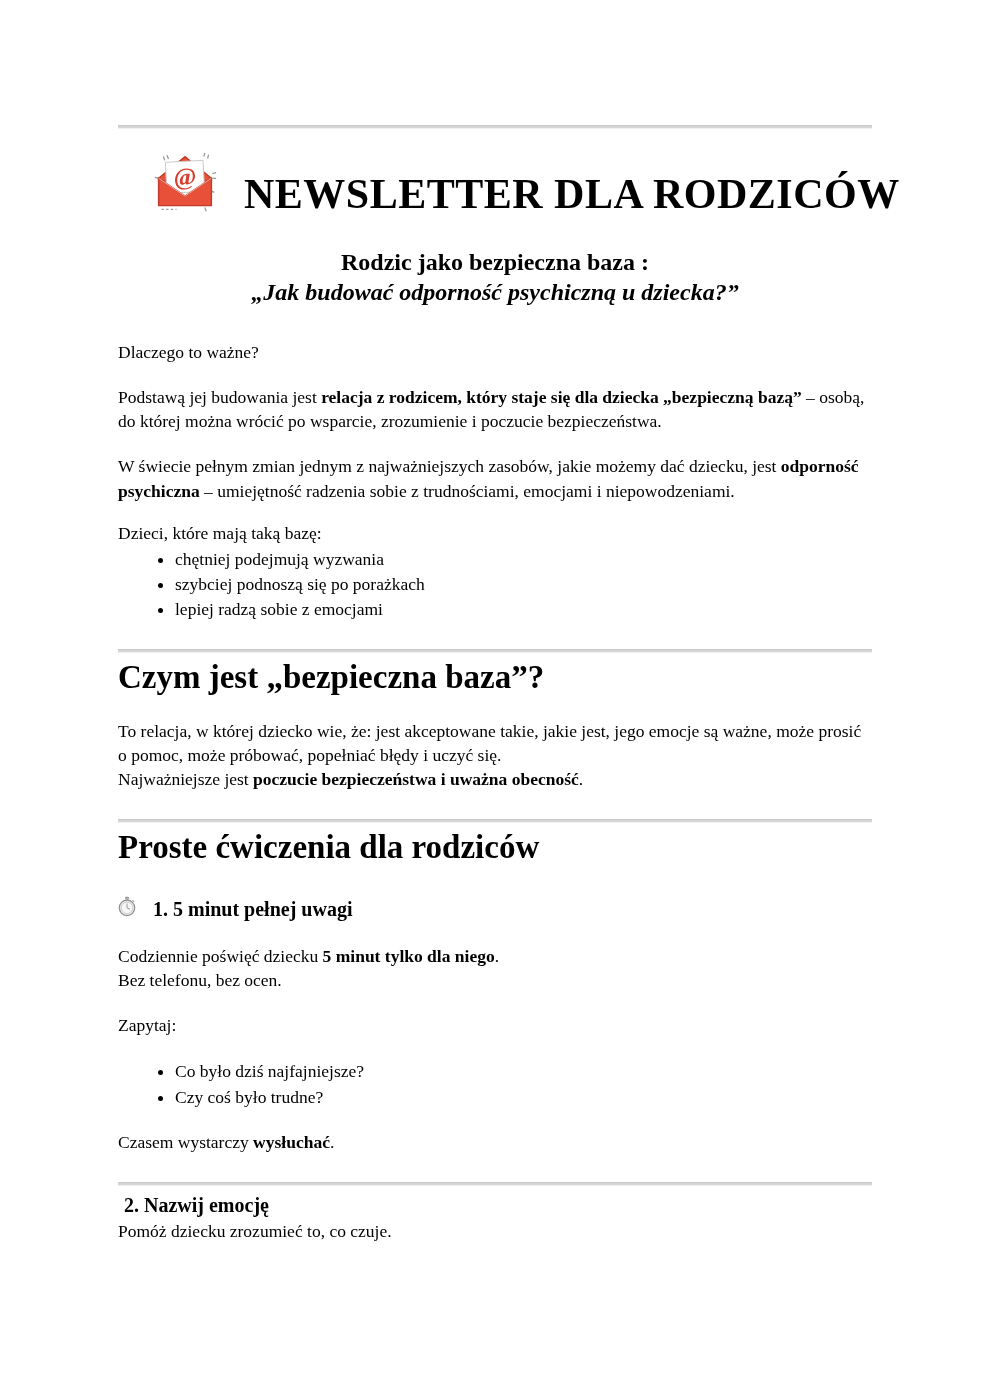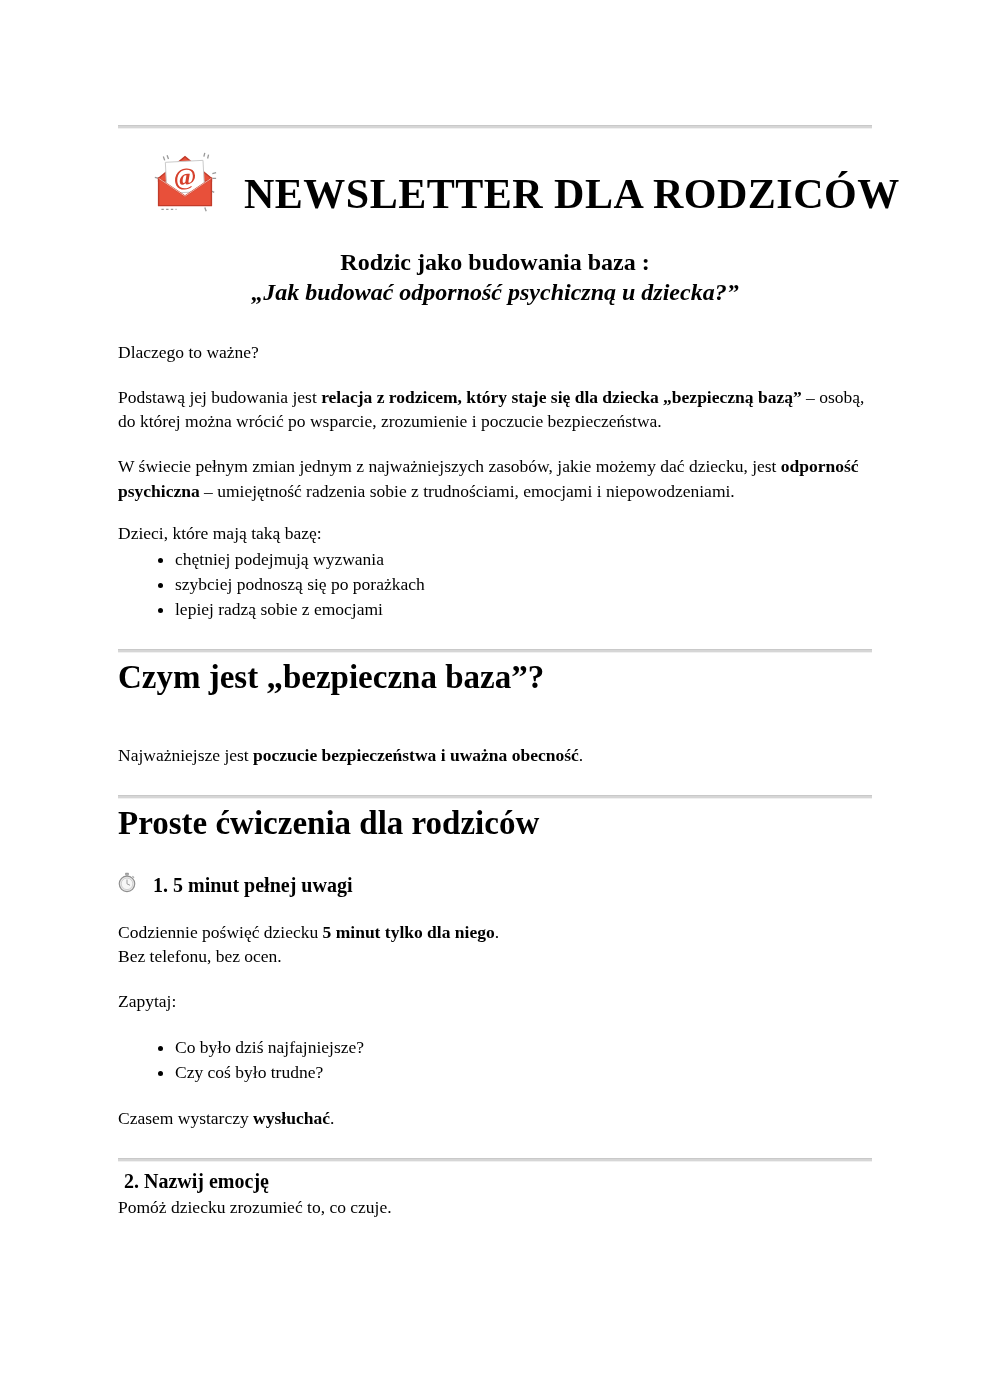--- a/index.html
+++ b/index.html
@@ -68,42 +68,42 @@
         </g>
 
         <path d="M7 31 L35 50 L63 31 L63 60 L7 60 Z" fill="var(--accent)" stroke="var(--accent-dark)" stroke-width="1.5"></path>
         <path d="M7 31 L35 50 L63 31" fill="none" stroke="#f6b2a6" stroke-width="1"></path>
       </svg>
     </span>
     <h1 class="doc-title">NEWSLETTER DLA RODZICÓW</h1>
   </div>
 
   <div class="subtitle">
-    <div class="line1">Rodzic jako budowania baza :</div>
+    <div class="line1">Rodzic jako bezpieczna baza :</div>
     <div class="line2">„Jak budować odporność psychiczną u dziecka?”</div>
   </div>
 
   <div class="lead-heading">Dlaczego to ważne?</div>
 
   <p class="para"><span>Podstawą jej budowania jest </span><b>relacja z rodzicem, który staje się dla dziecka „bezpieczną bazą”</b><span> – osobą, do której można wrócić po wsparcie, zrozumienie i poczucie bezpieczeństwa.</span></p>
 
   <p class="para"><span>W świecie pełnym zmian jednym z najważniejszych zasobów, jakie możemy dać dziecku, jest </span><b>odporność psychiczna</b><span> – umiejętność radzenia sobie z trudnościami, emocjami i niepowodzeniami.</span></p>
 
   <p class="list-lead">Dzieci, które mają taką bazę:</p>
   <ul>
     <li>chętniej podejmują wyzwania</li>
     <li>szybciej podnoszą się po porażkach</li>
     <li>lepiej radzą sobie z emocjami</li>
   </ul>
 
   <hr class="rule sec-rule">
   <h2 class="h-big">Czym jest „bezpieczna baza”?</h2>
 
   <p class="para">
-    <br>
+    <span>To relacja, w której dziecko wie, że: jest akceptowane takie, jakie jest, jego emocje są ważne, może prosić o pomoc, może próbować, popełniać błędy i uczyć się.</span><br>
     <span>Najważniejsze jest </span><b>poczucie bezpieczeństwa i uważna obecność</b><span>.</span>
   </p>
 
   <hr class="rule sec-rule">
   <h2 class="h-big">Proste ćwiczenia dla rodziców</h2>
 
   <div class="ex-title-row">
     <span>
       <svg width="18" height="21" viewBox="0 0 20 23" xmlns="http://www.w3.org/2000/svg">
         <rect x="8" y="0.6" width="4" height="3" rx="0.6" fill="#9a9a9a"></rect>

